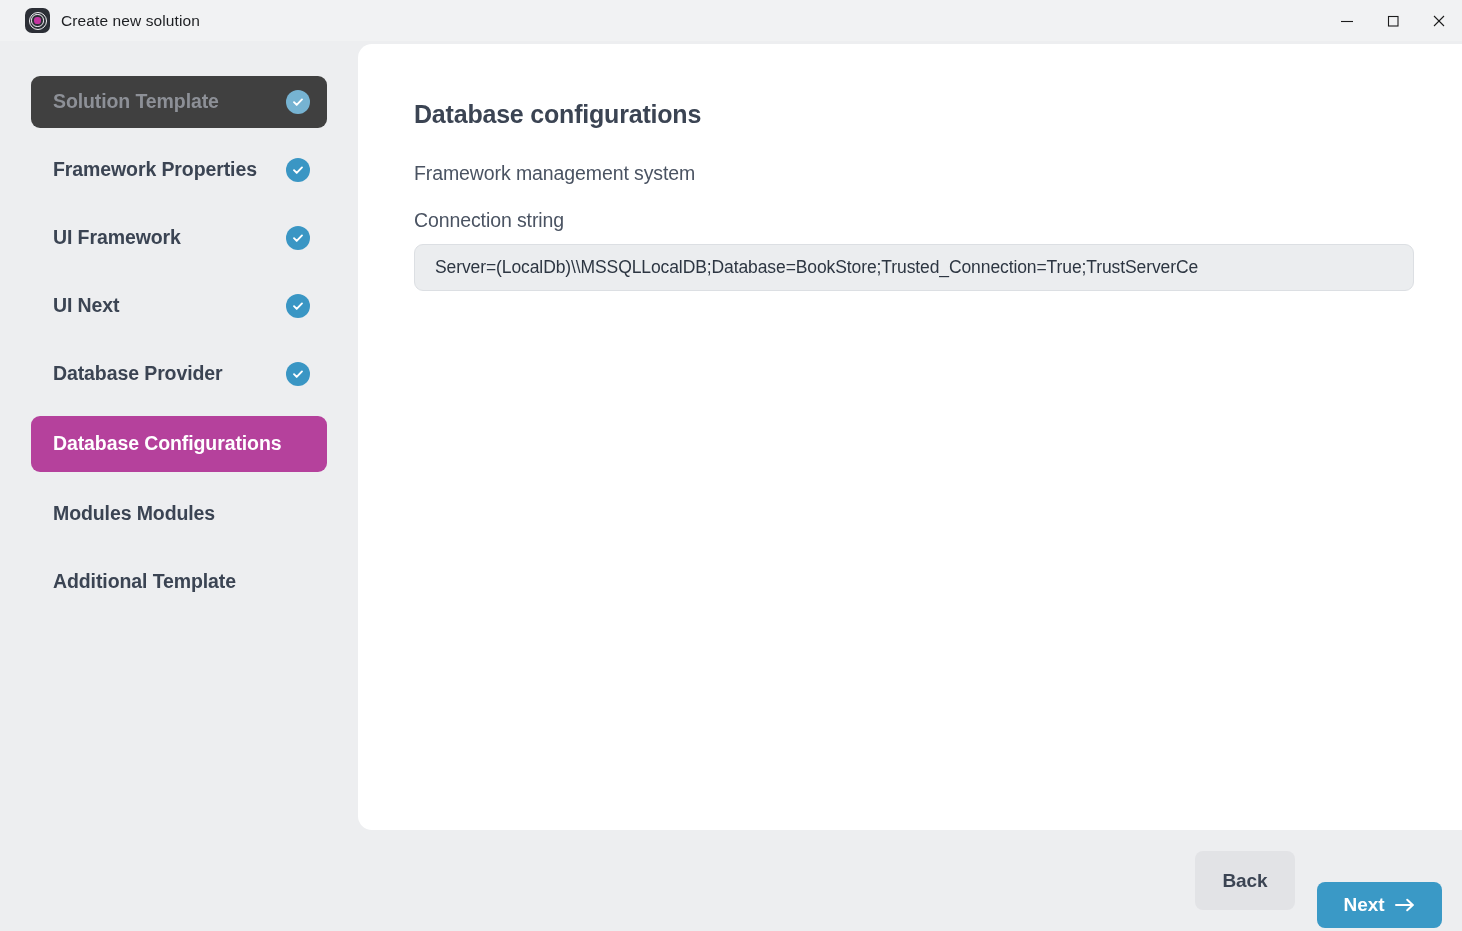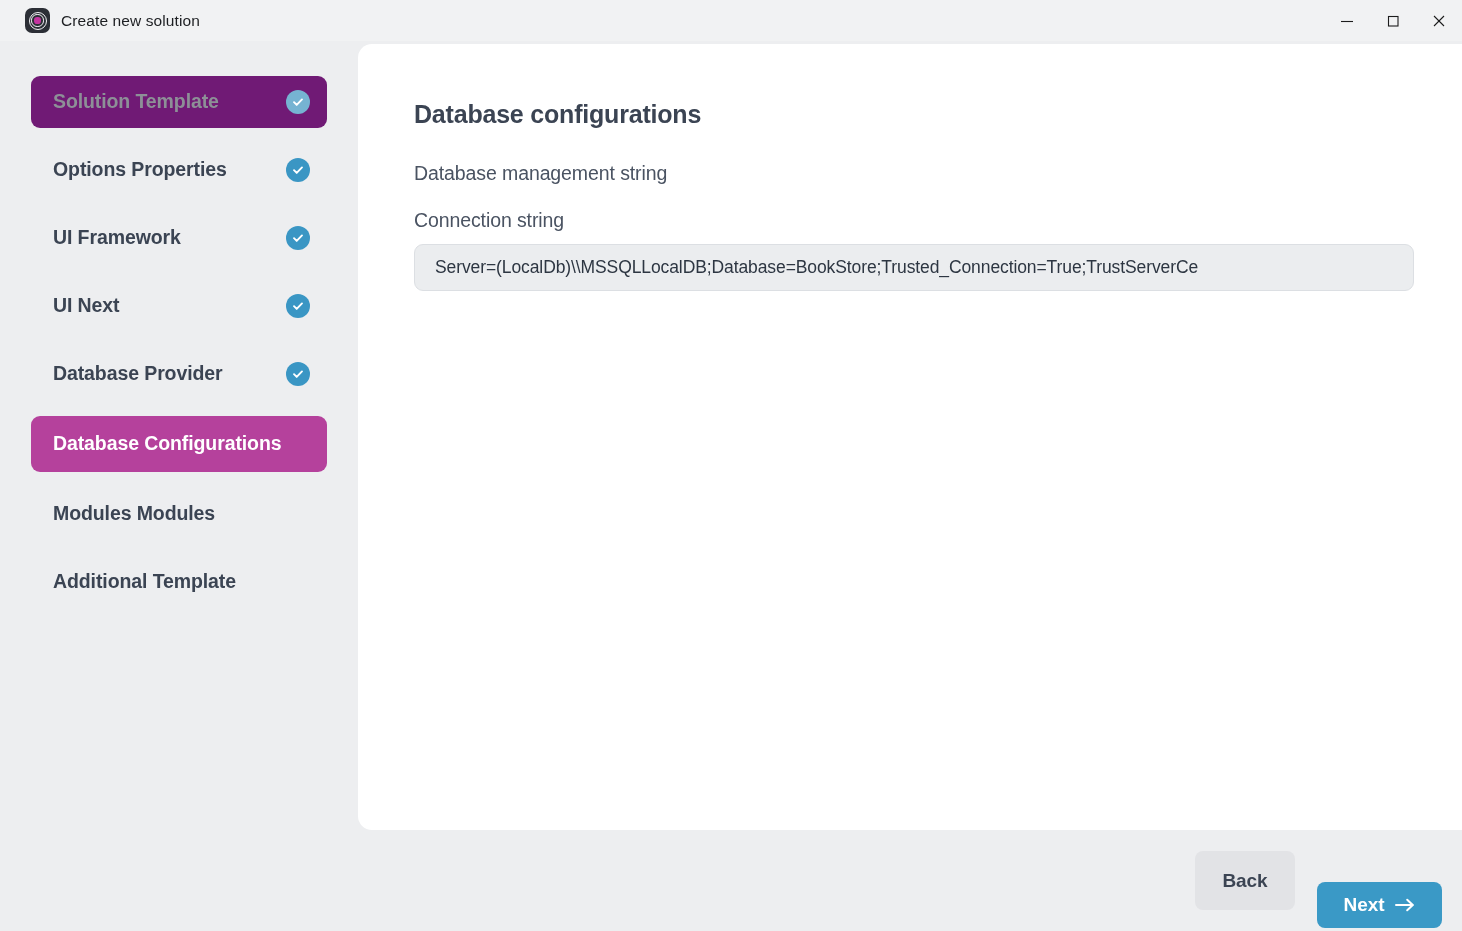--- a/index.html
+++ b/index.html
@@ -102,21 +102,21 @@
     font-size: 19.5px;
     font-weight: 700;
     color: #3b4453;
     letter-spacing: -.1px;
     line-height: 1.33;
   }
 
   .step + .step { margin-top: 16px; }
 
   .step.visited-hl {
-    background: #701a75;
+    background: #404040;
     color: #8d9097;
   }
 
   .step.active {
     background: #b5419c;
     color: #ffffff;
     padding-top: 15px;
     padding-bottom: 15px;
   }
 
@@ -286,21 +286,21 @@
     <div class="step visited-hl">
       <span>Solution Template</span>
       <span class="check">
         <svg width="14" height="14" viewBox="0 0 14 14">
             <path d="M3 7.2 L5.7 9.9 L11 4.4" stroke="#ffffff" stroke-width="1.9" fill="none" stroke-linecap="round" stroke-linejoin="round"></path>
           </svg>
       </span>
     </div>
 
     <div class="step plain">
-      <span>Options Properties</span>
+      <span>Framework Properties</span>
       <span class="check">
         <svg width="14" height="14" viewBox="0 0 14 14">
             <path d="M3 7.2 L5.7 9.9 L11 4.4" stroke="#ffffff" stroke-width="1.9" fill="none" stroke-linecap="round" stroke-linejoin="round"></path>
           </svg>
       </span>
     </div>
 
     <div class="step plain">
       <span>UI Framework</span>
       <span class="check">
@@ -340,21 +340,21 @@
       <span>Additional Template</span>
     </div>
 
   </div>
 
   <div class="card">
 
     <div class="card-title">Database configurations</div>
 
     <div class="field">
-      <div class="field-label">Database management string</div>
+      <div class="field-label">Framework management system</div>
     </div>
 
     <div class="field">
       <div class="field-label">Connection string</div>
       <div class="control text-input">
         <span class="value">Server=(LocalDb)\\MSSQLLocalDB;Database=BookStore;Trusted_Connection=True;TrustServerCe</span>
       </div>
     </div>
 
   </div>

